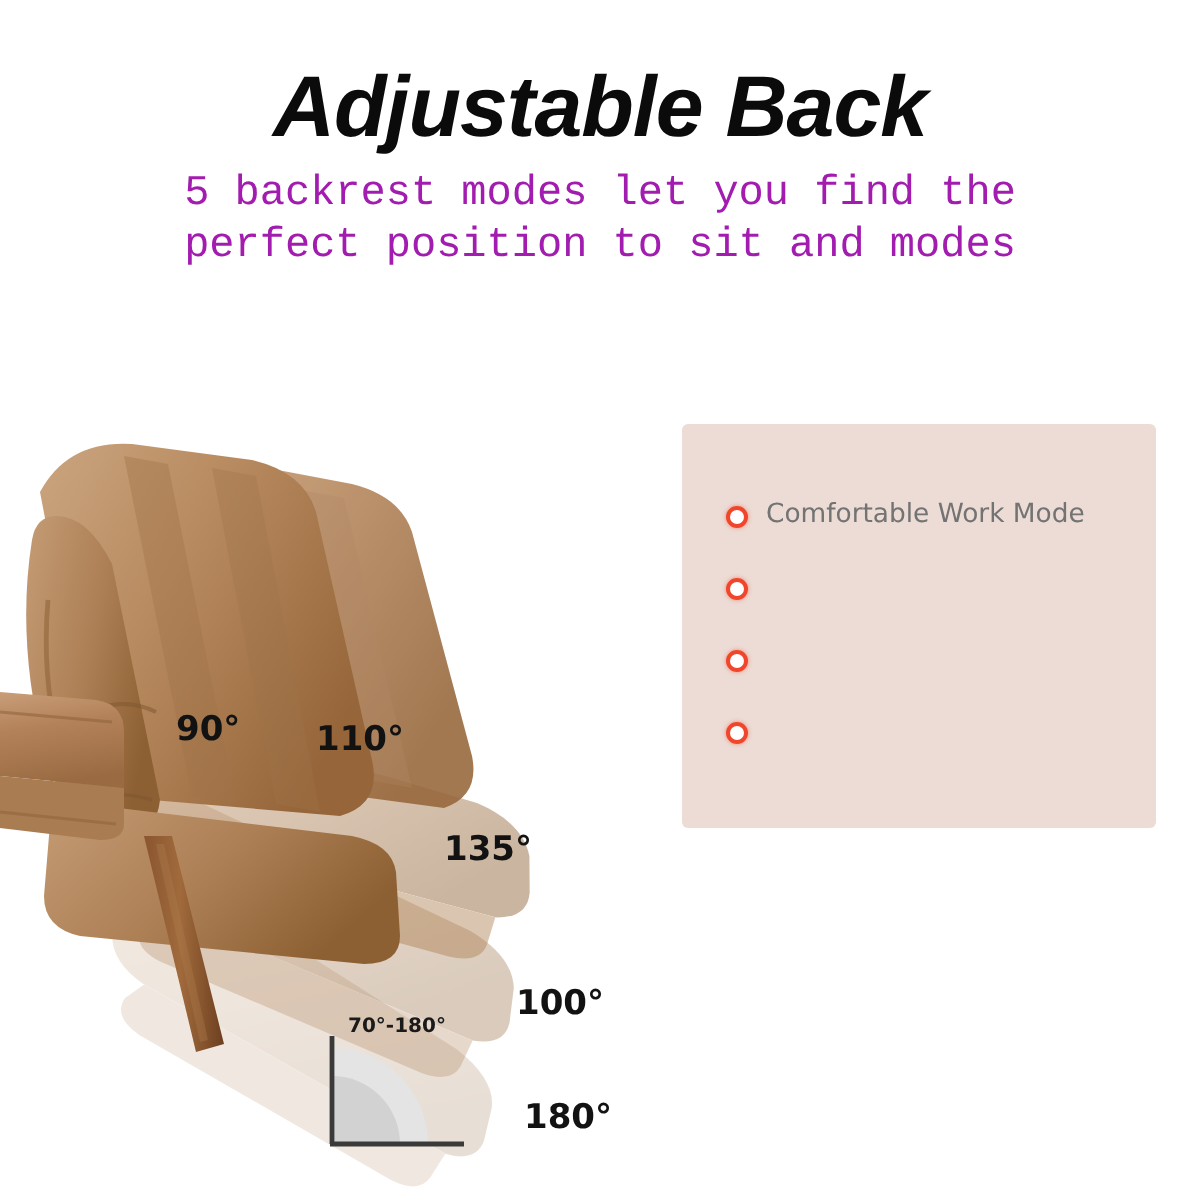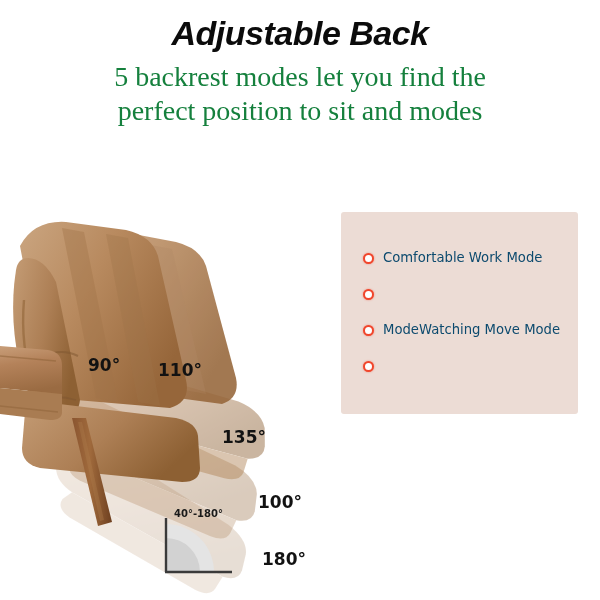--- a/index.html
+++ b/index.html
@@ -23,36 +23,36 @@
   
   .header {
     position: absolute;
     top: 0;
     left: 0;
     width: 600px;
     text-align: center;
   }
   .title {
     margin: 0;
-    padding-top: 16px;
+    padding-top: 32px;
     font-family: "Liberation Sans", sans-serif;
-    font-size: 34px;
+    font-size: 43px;
     font-weight: bold;
     font-style: italic;
     letter-spacing: -0.5px;
     color: #0b0b0b;
     line-height: 1.05;
   }
   .subtitle {
     margin: 0;
     padding-top: 8px;
-    font-family: Liberation Serif, serif;
-    font-size: 28px;
+    font-family: Liberation Mono, monospace;
+    font-size: 21px;
     font-weight: 400;
-    color: #15803d;
+    color: #a21caf;
     line-height: 1.22;
   }
   .subtitle .sub-line {
     display: block;
   }
 
   
   .chair-figure {
     position: absolute;
     left: 0;
@@ -73,21 +73,21 @@
     position: absolute;
     font-family: "DejaVu Sans", sans-serif;
     font-size: 17px;
     font-weight: 600;
     color: #121212;
     white-space: nowrap;
     letter-spacing: 0px;
   }
   .ang-90  { left: 88px;  top: 205px; }
   .ang-110 { left: 158px; top: 210px; }
-  .ang-135 { left: 222px; top: 277px; }
+  .ang-135 { left: 222px; top: 265px; }
   .ang-160 { left: 258px; top: 342px; }
   .ang-180 { left: 262px; top: 399px; }
 
   
   .angle-badge {
     position: absolute;
     left: 160px;
     top: 508px;
     width: 80px;
     height: 68px;
@@ -139,21 +139,21 @@
     background: #ffffff;
     border: 2.6px solid #f0462c;
     box-shadow: 0 0 2px rgba(240,70,44,0.55);
     box-sizing: border-box;
     margin-right: 9px;
   }
   .feature-text {
     font-family: "DejaVu Sans", sans-serif;
     font-size: 13.2px;
     font-weight: 400;
-    color: #0c4a6e;
+    color: #737373;
     white-space: nowrap;
     line-height: 1;
   }
 </style>
 </head>
 <body>
 
 <div id="page">
 
   <div class="header">
@@ -243,35 +243,34 @@
     <span class="angle-label ang-180">180°</span>
   </div>
 
   <div class="angle-badge">
     <svg class="angle-badge-svg" width="80" height="68" viewBox="0 0 80 68">
       <path d="M6 16 A48 48 0 0 1 54 64 L6 64 Z" fill="#e4e4e4"></path>
       <path d="M6 30 A34 34 0 0 1 40 64 L6 64 Z" fill="#d2d2d2"></path>
       <line x1="6" y1="10" x2="6" y2="64" stroke="#3a3a3a" stroke-width="2.4"></line>
       <line x1="5" y1="64" x2="72" y2="64" stroke="#3a3a3a" stroke-width="2.4"></line>
     </svg>
-    <span class="angle-badge-text">40°-180°</span>
+    <span class="angle-badge-text">70°-180°</span>
   </div>
 
   <div class="feature-panel">
     <ul class="feature-list">
       <li class="feature-item">
         <span class="feature-bullet"></span>
         <span class="feature-text">Comfortable Work Mode</span>
       </li>
       <li class="feature-item">
         <span class="feature-bullet"></span>
       </li>
       <li class="feature-item">
         <span class="feature-bullet"></span>
-        <span class="feature-text">ModeWatching Move Mode</span>
       </li>
       <li class="feature-item">
         <span class="feature-bullet"></span>
       </li>
     </ul>
   </div>
 
 </div>
 
 </body></html>

